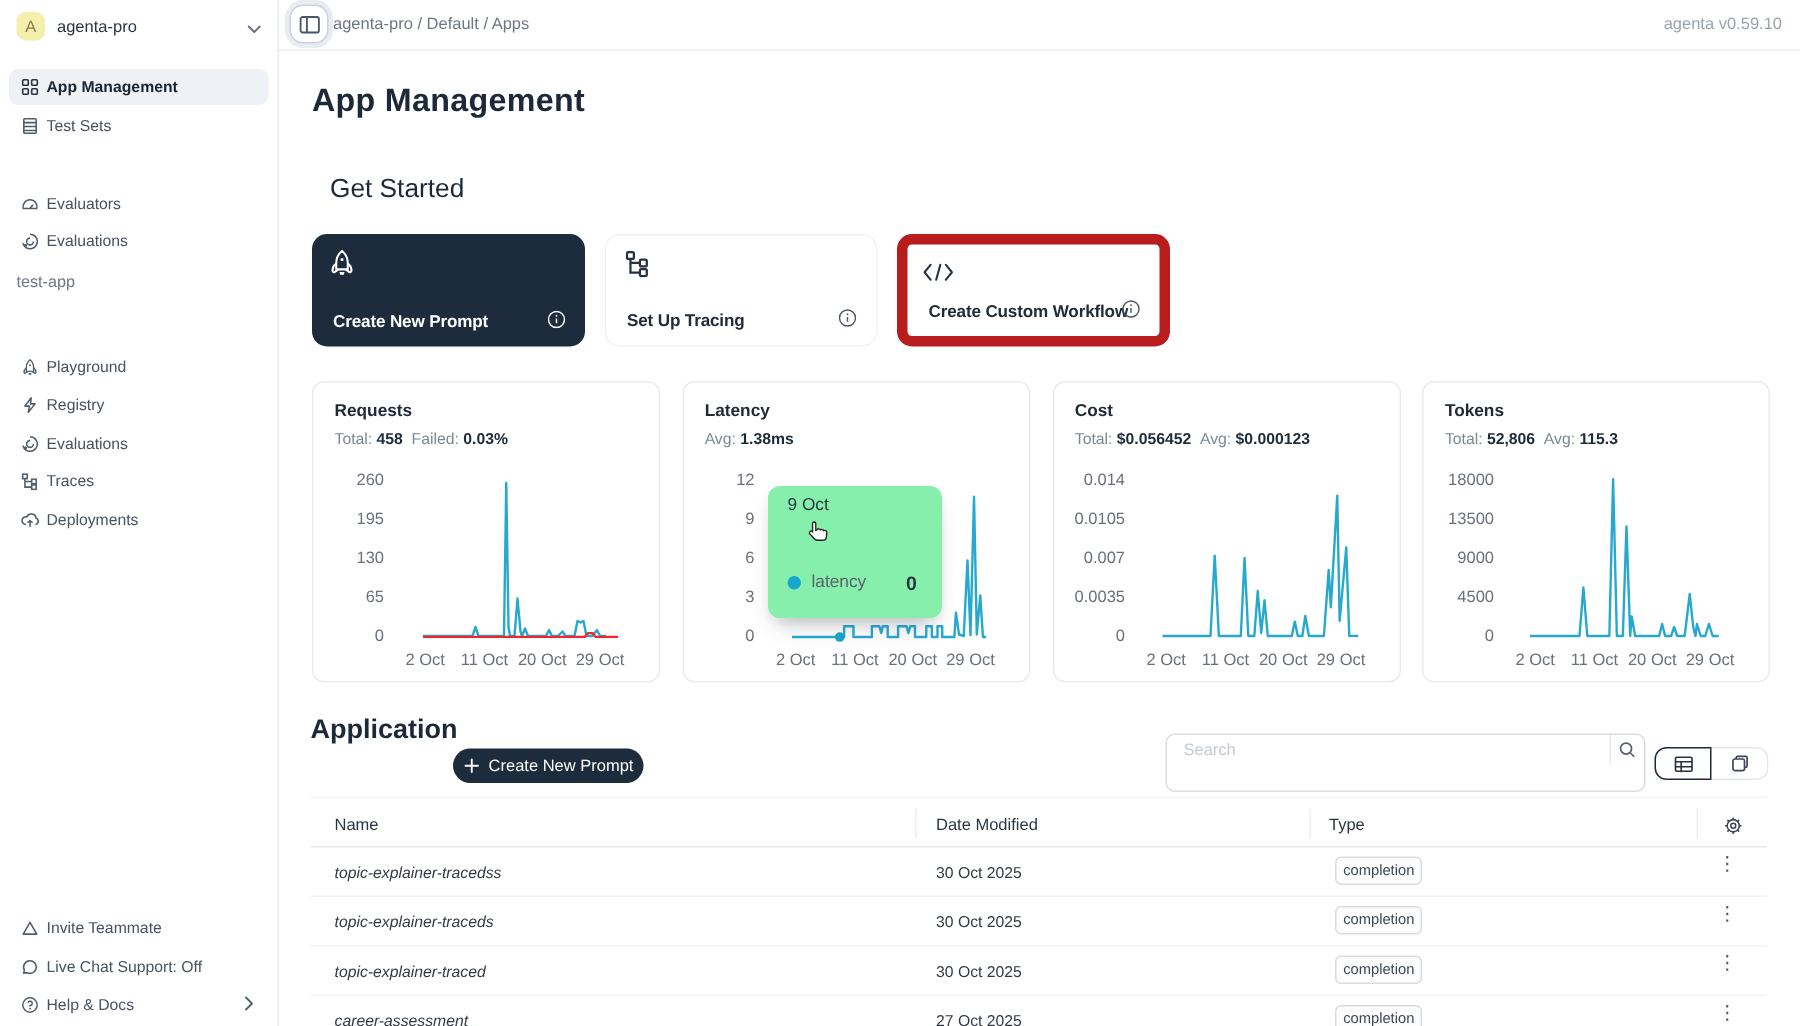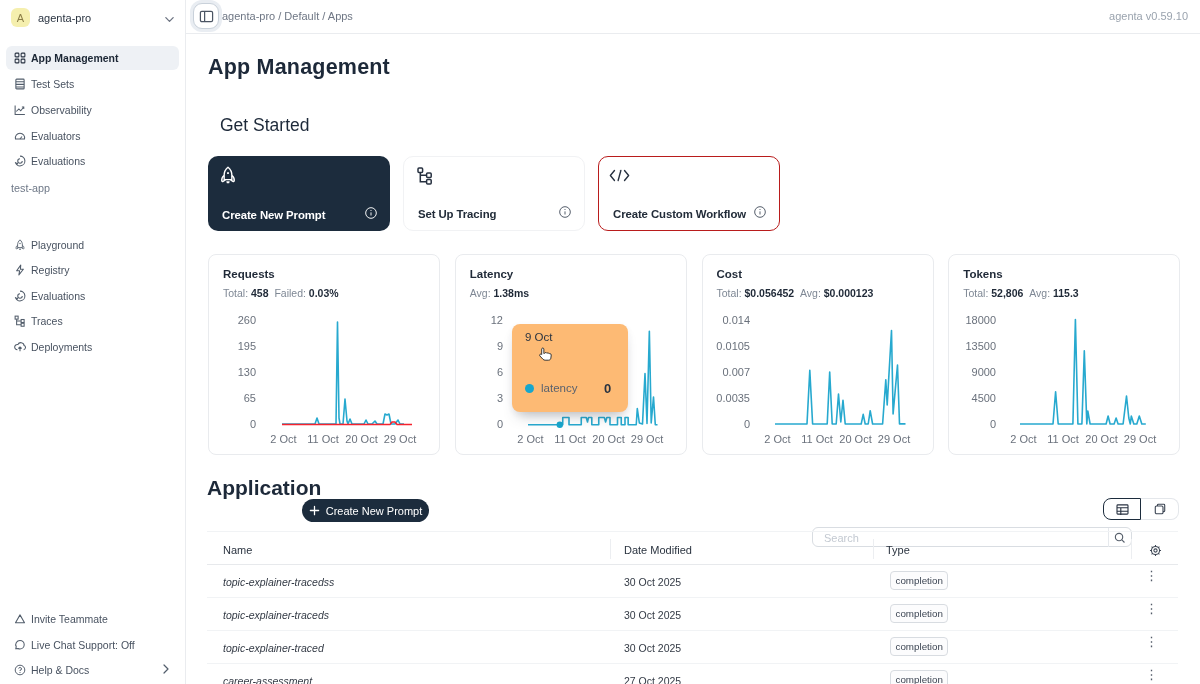--- a/index.html
+++ b/index.html
@@ -21,50 +21,50 @@
 #header { position:absolute; left:186px; top:0; width:1014px; height:34px; border-bottom:1px solid #eaecef; background:#fff; }
 #togglebtn { position:absolute; left:7px; top:3px; width:26px; height:26px; border-radius:9px; border:1px solid #c9d1da; box-shadow:0 0 0 3px #e9edf2; background:#fff; display:flex; align-items:center; justify-content:center; }
 #crumb { position:absolute; left:36px; top:10px; font-size:11px; color:#6e7684; }
 #ver { position:absolute; right:12px; top:10px; font-size:11px; color:#9aa3ae; }
 
 h1 { position:absolute; left:208px; top:55px; font-size:21.5px; font-weight:600; color:#1d2939; letter-spacing:0.2px; }
 h2.gs { position:absolute; left:208px; top:115px; font-size:17.5px; font-weight:500; color:#1d2939;margin-left:12px; }
 .gcard { position:absolute; top:156px; height:75px; width:182px; border-radius:10px; }
 .gcard1 { left:208px; background:#1c2c3d; }
 .gcard2 { left:403px; background:#fff; border:1px solid #f1f2f4; }
-.gcard3 { left:598px; background:#fff; border:1px solid #b91c1c; }
+.gcard3 { left:598px; background:#fff; border:7px solid #b91c1c; }
 .gtitle { position:absolute; left:14px; bottom:10.5px; font-size:11.4px; font-weight:600; white-space:nowrap; letter-spacing:-0.1px; }
 .ginfo { position:absolute; right:13px; bottom:12.5px; }
 
 .scard { position:absolute; top:254px; width:232px; height:201px; border-radius:8px; border:1px solid #e9ebee; background:#fff; }
 .scard .t { position:absolute; left:14px; top:13px; font-size:11.5px; font-weight:700; color:#1f2937; }
 .scard .s { position:absolute; left:14px; top:32px; font-size:10.5px; color:#7e8794; }
 .scard .s b { color:#1f2937; font-weight:700; }
 .scard svg.chart { position:absolute; left:0; top:0; }
 
-h2.app { position:absolute; left:207px; top:476px; font-size:21px; font-weight:600; color:#1d2939; }
+h2.app { position:absolute; left:207px; top:476px; font-size:18px; font-weight:600; color:#1d2939; }
 #newbtn { position:absolute; left:302px; top:499px; width:127px; height:23px; background:#1c2c3d; border-radius:12px; color:#fff; font-size:11px; display:flex; align-items:center; justify-content:center; }
-#search { position:absolute; left:777px; top:527px; width:320px; height:20px; border:1px solid #d9dde2; border-radius:6px; background:#fff;margin-left:35px; }
+#search { position:absolute; left:777px; top:489px; width:320px; height:39px; border:1px solid #d9dde2; border-radius:6px; background:#fff; }
 #search .ph { position:absolute; left:11px; top:4px; font-size:11px; color:#c3c9d1; }
 #search .sep { position:absolute; right:22px; top:0; width:1px; height:19px; background:#e6e9ed; }
 #toggles { position:absolute; left:1103px; top:498px; }
 .tbtn { position:absolute; top:0; width:38px; height:22px; background:#fff; display:flex; align-items:center; justify-content:center; }
 .tbtn.a { left:0; border:1px solid #1c2c3d; border-radius:8px 0 0 8px; z-index:2; }
 .tbtn.b { left:38px; border:1px solid #e4e7eb; border-left:none; border-radius:0 8px 8px 0; }
 
 #thead { position:absolute; left:207px; top:531px; width:971px; height:34px; border-top:1px solid #f1f3f5; border-bottom:1px solid #e7e9ec; font-size:11px; font-weight:500; color:#2b3440; }
 #thead .c { position:absolute; top:12px; }
 #thead .vsep { position:absolute; top:7px; width:1px; height:20px; background:#eceef1; }
 .trow { position:absolute; left:207px; width:971px; height:33px; border-bottom:1px solid #f1f3f5; font-size:10.5px; color:#333a45; }
 .trow .nm { position:absolute; left:16px; top:11px;font-style:italic; }
 .trow .dt { position:absolute; left:417px; top:11px; }
 .tag { position:absolute; left:683px; top:6.5px; height:19px; padding:0 4.5px; border:1px solid #d8dce1; border-radius:4px; background:#fcfcfd; font-size:9.8px; color:#3d4654; line-height:18px; }
 .dots { position:absolute; left:938px; top:8px; color:#525b68; font-size:13px; letter-spacing:0; line-height:6px; text-align:center; width:10px; }
 
-#tip { position:absolute; left:512px; top:324px; width:116px; height:88px; background:#fdba74; border-radius:8px; box-shadow:0 9px 14px -6px rgba(60,66,78,0.35), 0 2px 6px rgba(60,66,78,0.06); }
+#tip { position:absolute; left:512px; top:324px; width:116px; height:88px; background:#86efac; border-radius:8px; box-shadow:0 9px 14px -6px rgba(60,66,78,0.35), 0 2px 6px rgba(60,66,78,0.06); }
 #tip .d { position:absolute; left:13px; top:7px; font-size:11.5px; color:#2b3440; }
 #tip .row { position:absolute; left:13px; top:58px; display:flex; align-items:center; }
 #tip .dot { width:9px; height:9px; border-radius:50%; background:#17a6cc; }
 #tip .lb { margin-left:7px; font-size:11.5px; color:#5a626e; }
 #tip .vl { position:absolute; left:92px; top:57px; font-size:13px; font-weight:700; color:#2b3440; }
 </style>
 </head>
 <body>
 
 <div id="sidebar">
@@ -83,28 +83,20 @@
         <rect x="9.5" y="9.5" width="5" height="5" rx="1"></rect>
       </svg>
       <span>App Management</span>
     </div>
   <div class="nav-item" style="top:72px">
       <svg width="15" height="15" viewBox="0 0 16 16" fill="none" stroke="#525d6b" stroke-width="1.4">
         <rect x="2.5" y="1.5" width="11" height="13" rx="1"></rect>
         <path d="M2.5 5h11M2.5 8.5h11M2.5 12h11"></path>
       </svg>
       <span>Test Sets</span>
-    </div>
-  <div class="nav-item" style="top:97.5px">
-      <svg width="15" height="15" viewBox="0 0 16 16" fill="none" stroke="#525d6b" stroke-width="1.4">
-        <path d="M1.5 2v12h13"></path>
-        <path d="M3 10l3.5-3.5L9 9l4-5"></path>
-        <path d="M13 6.5V4h-2.5"></path>
-      </svg>
-      <span>Observability</span>
     </div>
   <div class="nav-item" style="top:123.5px">
       <svg width="15" height="15" viewBox="0 0 16 16" fill="none" stroke="#525d6b" stroke-width="1.4">
         <path d="M2 12a6.2 6.2 0 1 1 12 0z"></path>
         <path d="M8 12l2.6-3.4"></path>
       </svg>
       <span>Evaluators</span>
     </div>
   <div class="nav-item" style="top:149px">
       <svg width="15" height="15" viewBox="0 0 16 16" fill="none" stroke="#525d6b" stroke-width="1.4">

